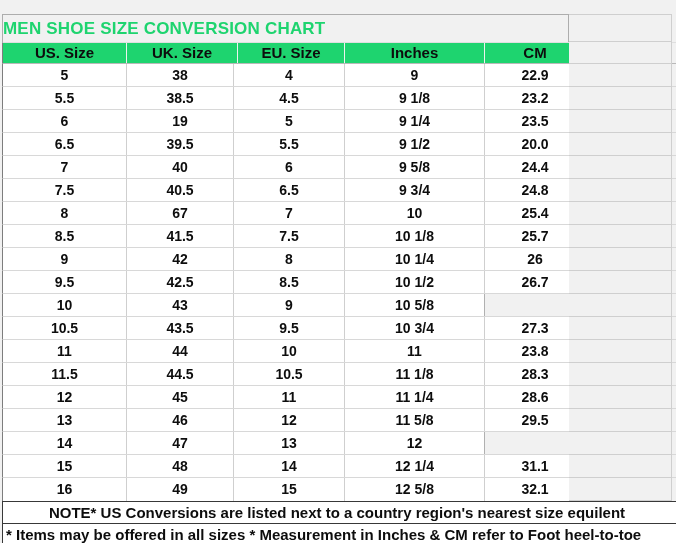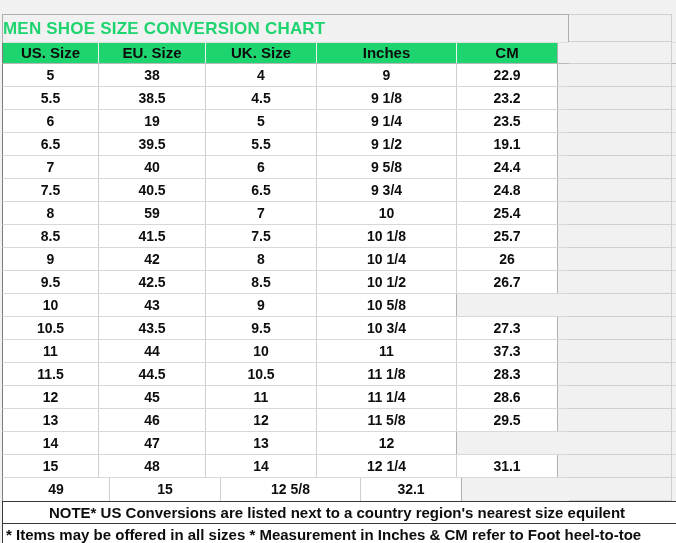--- a/index.html
+++ b/index.html
@@ -20,21 +20,21 @@
     position:relative;
   }
   .sheet{position:absolute;left:0;top:12px;width:676px;height:543px;overflow:hidden;}
   .table-col{position:absolute;left:2px;top:2px;}
   .row{display:flex;}
   .cell{
     text-align:center;
     overflow:visible;
     white-space:nowrap;
   }
-  .c0{width:96px;} .c1{width:107px;} .c2{width:111px;} .c3{width:140px;} .c4{width:101px;text-align:center;}
+  .c0{width:124px;} .c1{width:107px;} .c2{width:111px;} .c3{width:140px;} .c4{width:101px;text-align:center;}
 
   
   .r-title{
     width:567px;height:28px;
     background:#f1f1f1;
     border:1px solid #adadad;border-bottom:0;
     text-align:center;
     line-height:27px;
     font-size:17px;
     color:var(--green);
@@ -102,22 +102,22 @@
 </head>
 <body>
 
 <div class="sheet">
   <div class="table-col">
 
     <div class="row r-title">MEN SHOE SIZE CONVERSION CHART</div>
 
     <div class="row r-header">
       <div class="cell c0">US. Size</div>
+      <div class="cell c2">UK. Size</div>
       <div class="cell c1">EU. Size</div>
-      <div class="cell c2">UK. Size</div>
       <div class="cell c3">Inches</div>
       <div class="cell c4">CM</div>
     </div>
 
     <div id="rows">
         <div class="row data-row">
           <div class="cell c0">5</div>
           <div class="cell c1">38</div>
           <div class="cell c2">4</div>
           <div class="cell c3">9</div>
@@ -135,39 +135,39 @@
           <div class="cell c1">19</div>
           <div class="cell c2">5</div>
           <div class="cell c3">9 1/4</div>
           <div class="cell c4">23.5</div>
         </div>
         <div class="row data-row">
           <div class="cell c0">6.5</div>
           <div class="cell c1">39.5</div>
           <div class="cell c2">5.5</div>
           <div class="cell c3">9 1/2</div>
-          <div class="cell c4">19.1</div>
+          <div class="cell c4">20.0</div>
         </div>
         <div class="row data-row">
           <div class="cell c0">7</div>
           <div class="cell c1">40</div>
           <div class="cell c2">6</div>
           <div class="cell c3">9 5/8</div>
           <div class="cell c4">24.4</div>
         </div>
         <div class="row data-row">
           <div class="cell c0">7.5</div>
           <div class="cell c1">40.5</div>
           <div class="cell c2">6.5</div>
           <div class="cell c3">9 3/4</div>
           <div class="cell c4">24.8</div>
         </div>
         <div class="row data-row">
           <div class="cell c0">8</div>
-          <div class="cell c1">59</div>
+          <div class="cell c1">67</div>
           <div class="cell c2">7</div>
           <div class="cell c3">10</div>
           <div class="cell c4">25.4</div>
         </div>
         <div class="row data-row">
           <div class="cell c0">8.5</div>
           <div class="cell c1">41.5</div>
           <div class="cell c2">7.5</div>
           <div class="cell c3">10 1/8</div>
           <div class="cell c4">25.7</div>
@@ -197,21 +197,21 @@
           <div class="cell c1">43.5</div>
           <div class="cell c2">9.5</div>
           <div class="cell c3">10 3/4</div>
           <div class="cell c4">27.3</div>
         </div>
         <div class="row data-row">
           <div class="cell c0">11</div>
           <div class="cell c1">44</div>
           <div class="cell c2">10</div>
           <div class="cell c3">11</div>
-          <div class="cell c4">37.3</div>
+          <div class="cell c4">23.8</div>
         </div>
         <div class="row data-row">
           <div class="cell c0">11.5</div>
           <div class="cell c1">44.5</div>
           <div class="cell c2">10.5</div>
           <div class="cell c3">11 1/8</div>
           <div class="cell c4">28.3</div>
         </div>
         <div class="row data-row">
           <div class="cell c0">12</div>
@@ -234,20 +234,21 @@
           <div class="cell c3">12</div>
         </div>
         <div class="row data-row">
           <div class="cell c0">15</div>
           <div class="cell c1">48</div>
           <div class="cell c2">14</div>
           <div class="cell c3">12 1/4</div>
           <div class="cell c4">31.1</div>
         </div>
         <div class="row data-row">
+          <div class="cell c0">16</div>
           <div class="cell c1">49</div>
           <div class="cell c2">15</div>
           <div class="cell c3">12 5/8</div>
           <div class="cell c4">32.1</div>
         </div>
       </div>
 
     <div class="row r-note">
       <div class="note-center">NOTE* US Conversions are listed next to a country region's nearest size equilent</div>
     </div>

